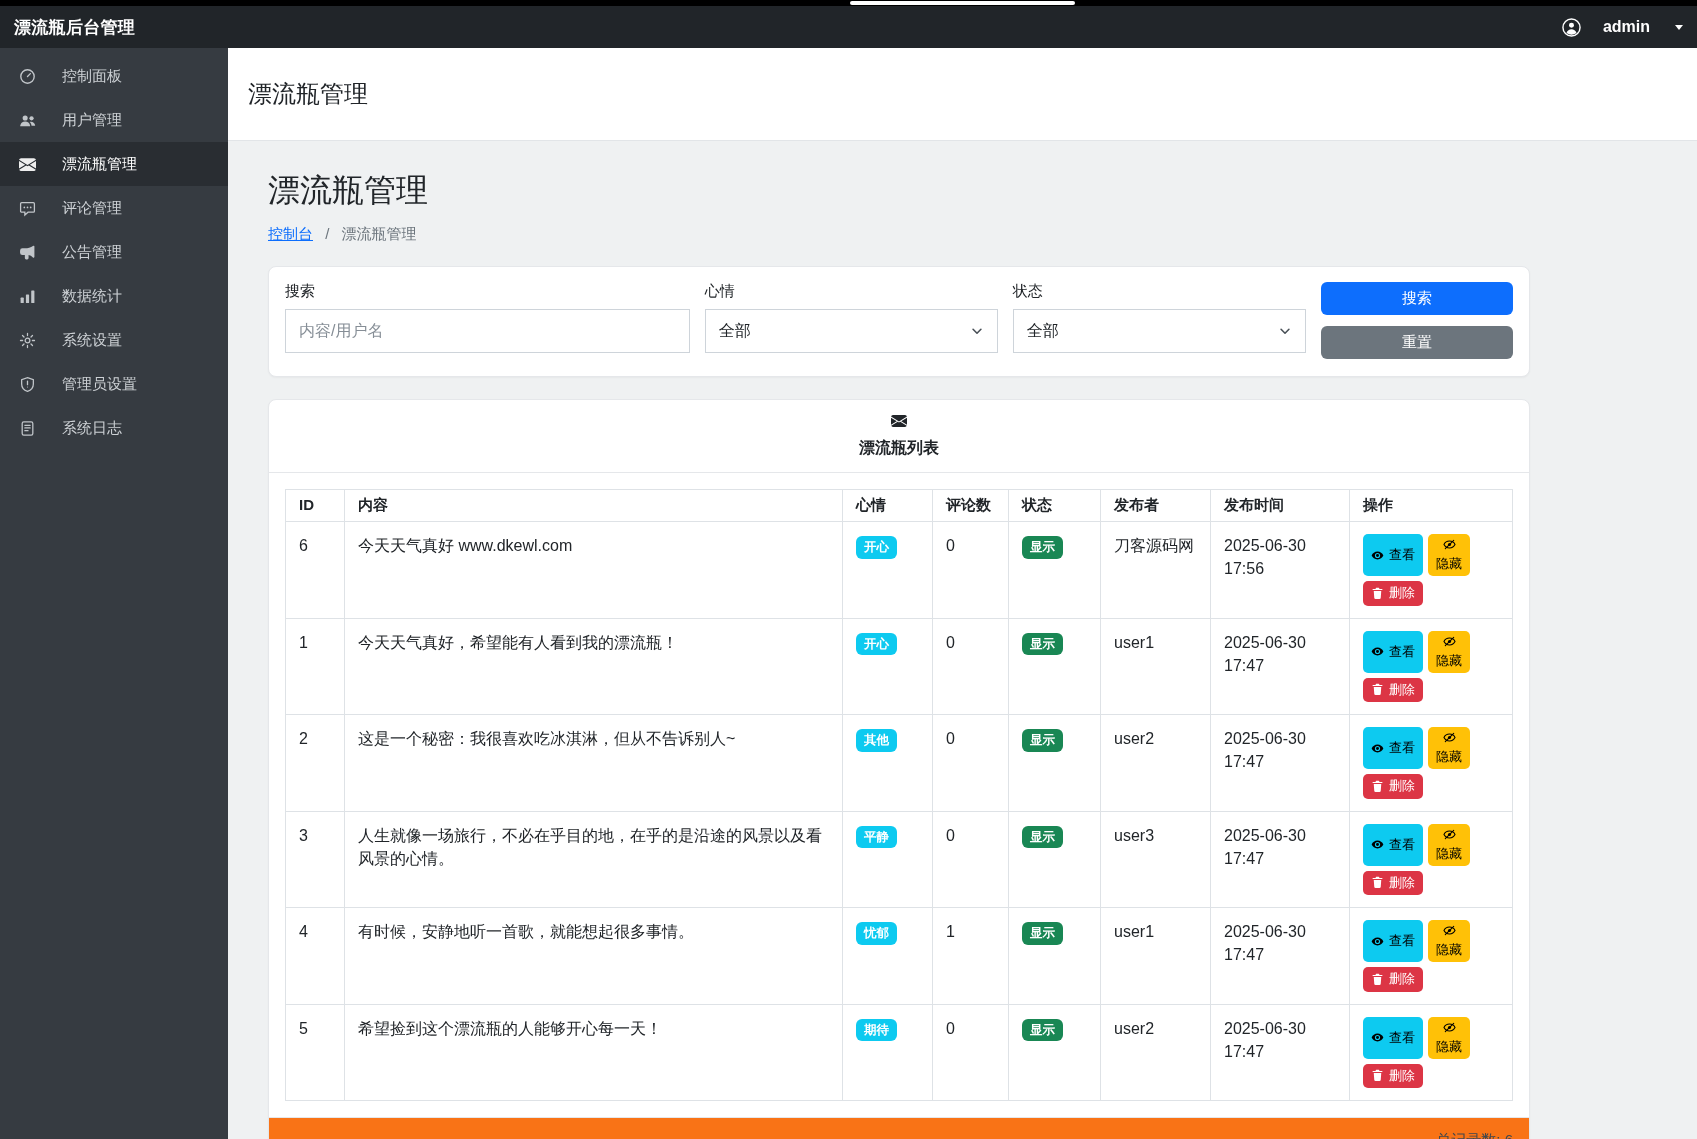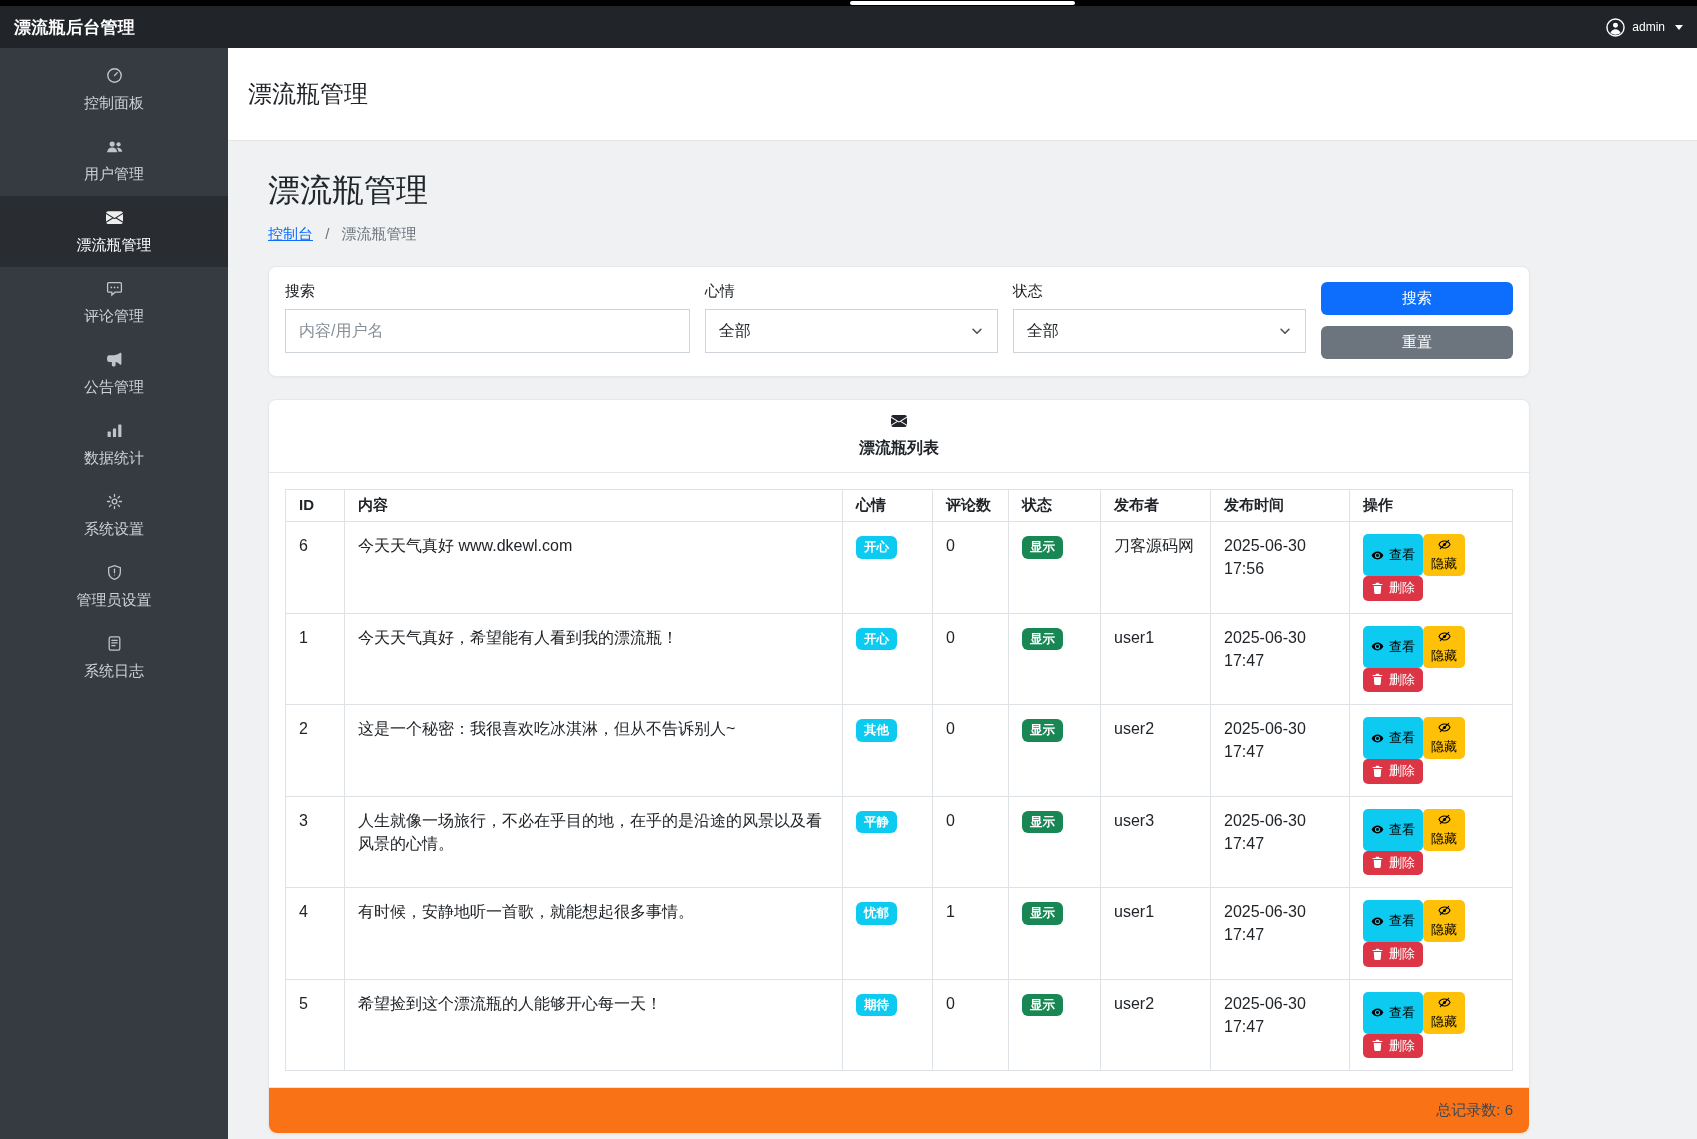--- a/index.html
+++ b/index.html
@@ -12,28 +12,28 @@
   }
   .icon svg { width:1em; height:1em; display:block; }
 
   
   .top-strip { height:6px; background:#000; position:relative; }
   .tab-indicator { position:absolute; left:850px; top:1px; width:225px; height:4px; background:#fff; border-radius:3px; }
 
   
   .navbar { height:42px; background:#212529; display:flex; align-items:center; justify-content:space-between; padding:0 14px; }
   .brand { color:#fff; font-size:17px; font-weight:700; letter-spacing:.3px; }
-  .user-menu { display:flex; align-items:center; gap:7px; color:#fff; font-size:12px; font-weight:400; cursor:pointer; }
+  .user-menu { display:flex; align-items:center; gap:22px; color:#fff; font-size:16px; font-weight:700; cursor:pointer; }
   .user-menu .icon { font-size:19px; display:inline-flex; }
   .caret { width:0; height:0; border-left:4.5px solid transparent; border-right:4.5px solid transparent; border-top:5px solid #fff; margin-left:3px; }
 
   
   .layout { display:flex; min-height:1091px; }
   .sidebar { width:228px; background:#363b41; flex-shrink:0; padding-top:6px; }
-  .side-item { display:flex; align-items:center; gap:10px; padding:12.5px 19px; color:#cdd1d5; font-size:15px; text-decoration:none; cursor:pointer;flex-direction:column; }
+  .side-item { display:flex; align-items:center; gap:26px; padding:12.5px 19px; color:#cdd1d5; font-size:15px; text-decoration:none; cursor:pointer; }
   .side-item .icon { font-size:17px; display:inline-flex; opacity:.92; }
   .side-item.active { background:#292d32; color:#fff; }
   .main { flex:1; min-width:0; background:#eff1f2; }
 
   .page-header { background:#fff; border-bottom:1px solid #e2e5e8; padding:30px 20px; font-size:24px; font-weight:400; }
   .page-body { padding:20px 167px 60px 40px; }
   .page-title { font-size:32px; font-weight:500; margin:8px 0 12px; }
   .breadcrumb { font-size:15px; }
   .crumb-link { color:var(--primary); text-decoration:underline; cursor:pointer; }
   .crumb-sep { color:#6c757d; margin:0 8px; }
@@ -64,21 +64,21 @@
   .table th, .table td { border:1px solid #dee2e6; text-align:left; vertical-align:top; }
   .table th { padding:6px 13px; font-size:15px; font-weight:700; }
   .table td { padding:12px 13px; line-height:1.45; }
   .table th:nth-child(1){width:59px} .table th:nth-child(2){width:498px}
   .table th:nth-child(3){width:90px} .table th:nth-child(4){width:76px}
   .table th:nth-child(5){width:92px} .table th:nth-child(6){width:110px}
   .table th:nth-child(7){width:139px}
   .badge { display:inline-block; padding:5px 8px; border-radius:6px; font-size:12.5px; font-weight:700; line-height:1; }
   .badge.info { background:var(--info); color:#fff; }
   .badge.success { background:var(--success); color:#fff; }
-  .actions { display:flex; flex-wrap:wrap; }
+  .actions { display:flex; flex-wrap:wrap; gap:5px; }
   .btn-action { display:inline-flex; align-items:center; gap:5px; border:none; border-radius:5px; padding:4px 8px; font-size:13px; cursor:pointer; font-family:inherit; line-height:1.25; }
   .btn-action .icon { display:inline-flex; font-size:13px; }
   .btn-action.info { background:var(--info); color:#000; }
   .btn-action.warning { background:var(--warning); color:#000;flex-direction:column; }
   .btn-action.danger { background:var(--danger); color:#fff; }
   .card-footer { background:#f97316; border-top:1px solid #e5e7ea; padding:13px 16px; font-size:15px; color:#40474e; border-radius:0 0 8px 8px;text-align:right; }
 </style>
 </head>
 <body>
 

